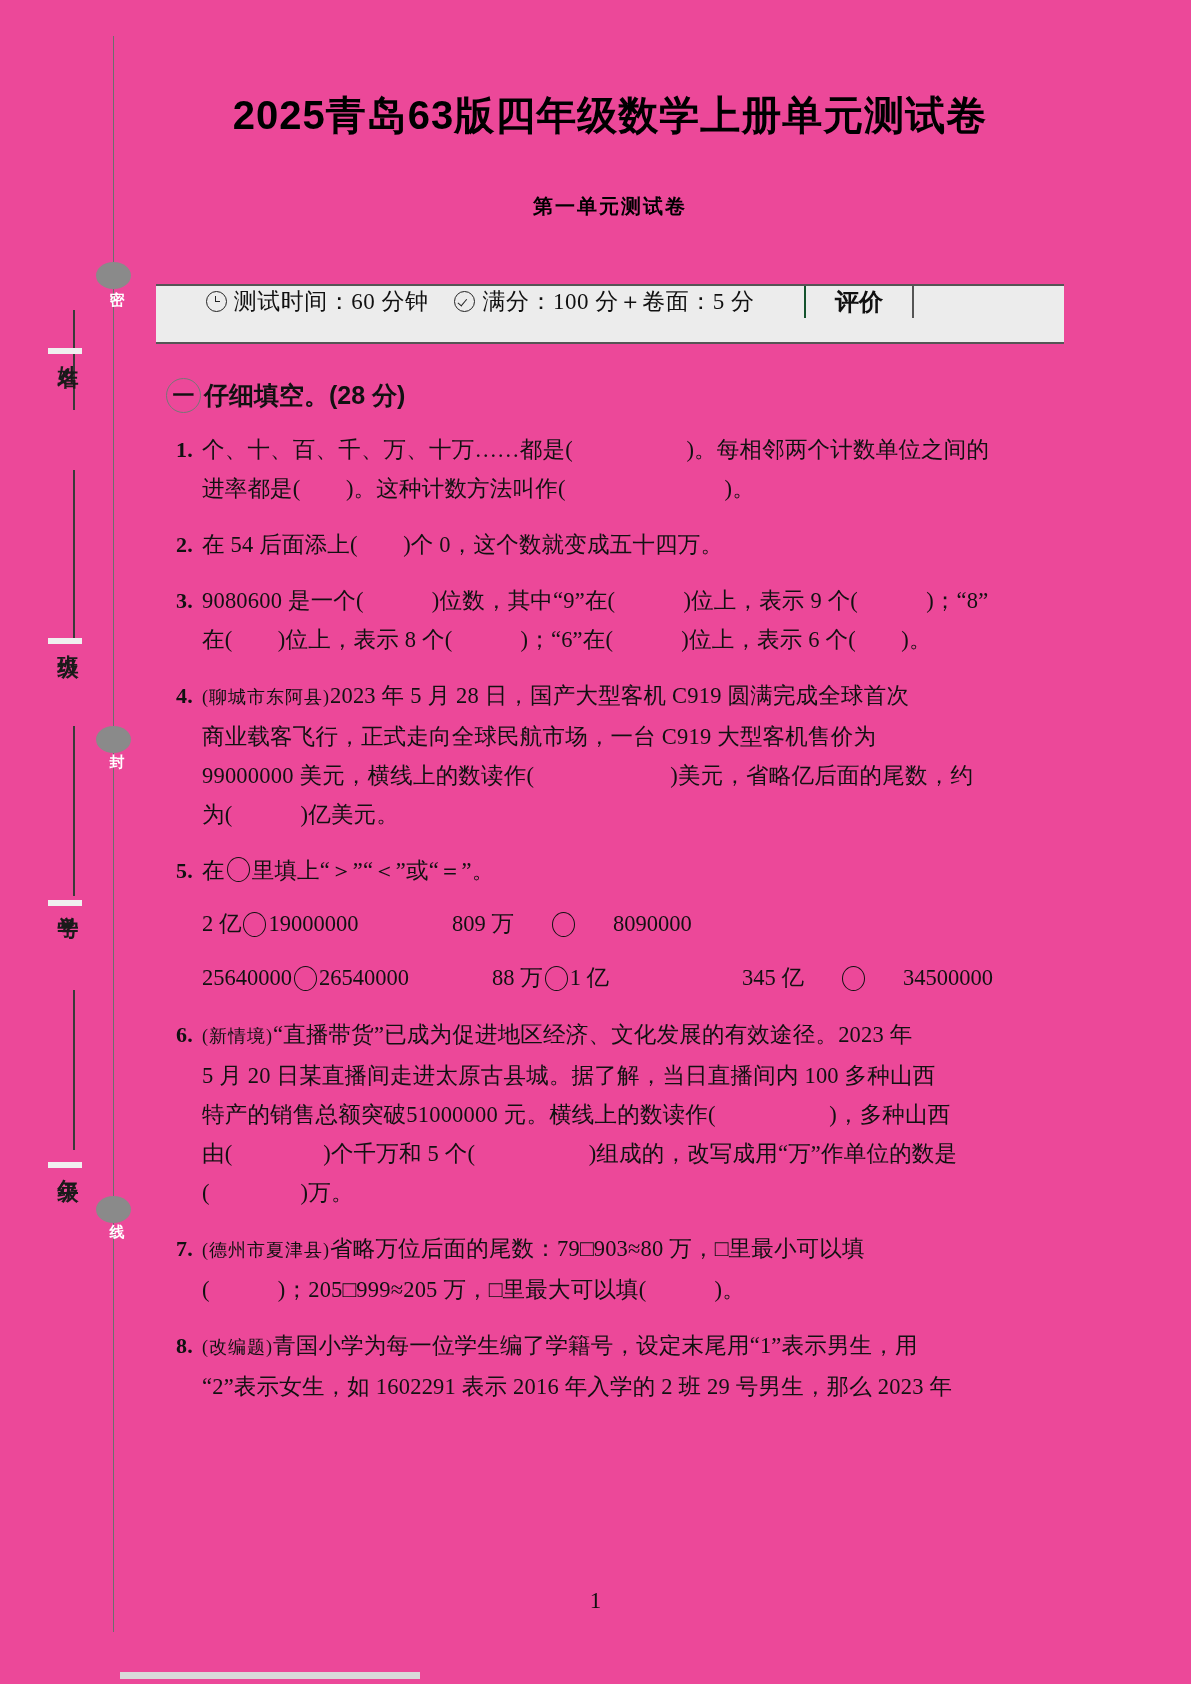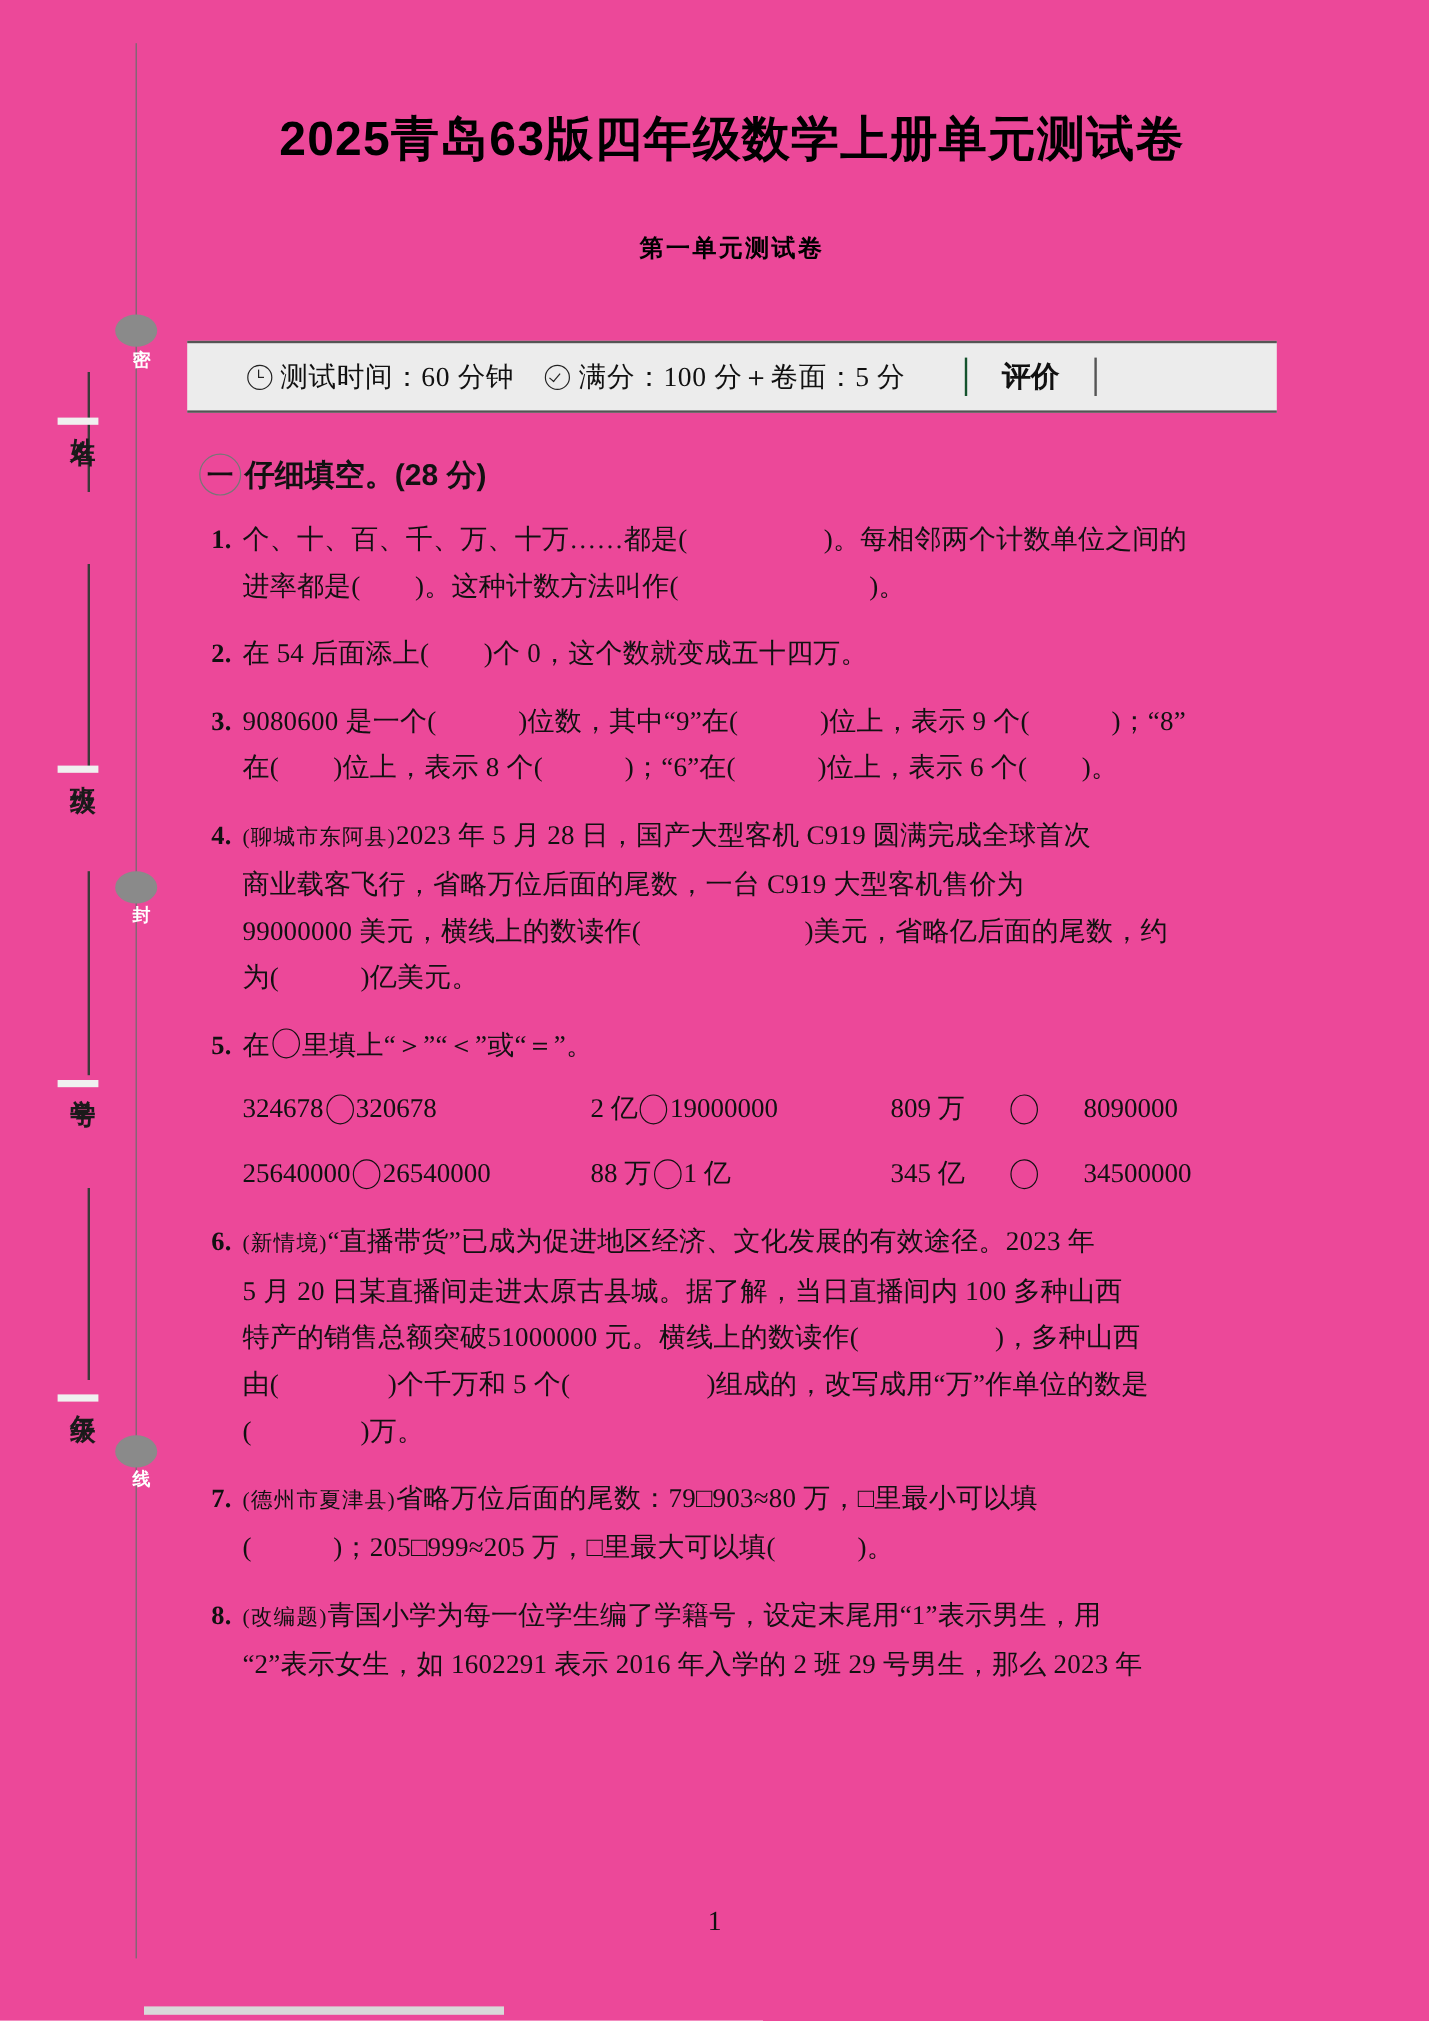--- a/index.html
+++ b/index.html
@@ -103,21 +103,21 @@
   }
 
   
   .info-bar {
     margin: 64px 6px 0 6px;
     height: 56px;
     border-top: 2.5px solid #555;
     border-bottom: 2.5px solid #555;
     background: #ececec;
     display: flex;
-    align-items: center;
+    align-items: flex-start;
   }
   .info-left {
     flex: 0 0 648px;
     display: flex;
     align-items: center;
     justify-content: center;
     gap: 26px;
     font-size: 23px;
     letter-spacing: 0.5px;
   }
@@ -303,36 +303,31 @@
 
     <div class="q">
       <span class="num">3.</span>
       <span>9080600 是一个(　　　)位数，其中“9”在(　　　)位上，表示 9 个(　　　)；“8”</span><br>
       <span>在(　　)位上，表示 8 个(　　　)；“6”在(　　　)位上，表示 6 个(　　)。</span>
     </div>
 
     <div class="q">
       <span class="num">4.</span>
       <span class="tag">(聊城市东阿县)</span><span>2023 年 5 月 28 日，国产大型客机 C919 圆满完成全球首次</span><br>
-      <span>商业载客飞行，省略万位后面的尾数，一台 C919 大型客机售价为</span><br>
+      <span>商业载客飞行，正式走向全球民航市场，一台 C919 大型客机售价为</span><br>
       <span class="ul">99000000</span><span> 美元，横线上的数读作(　　　　　　)美元，省略亿后面的尾数，约</span><br>
       <span>为(　　　)亿美元。</span>
     </div>
 
     <div class="q">
       <span class="num">5.</span>
       <span>在</span><span class="circ"></span><span>里填上“＞”“＜”或“＝”。</span>
     </div>
 
     <div class="cmp-row">
-      <span class="cmp-cell cmp-c1">
-        <span>324678</span>
-          <span class="circ"></span>
-          <span>320678</span>
-      </span>
       <span class="cmp-cell cmp-c2">
         <span>2 亿</span>
           <span class="circ"></span>
           <span>19000000</span>
       </span>
       <span class="cmp-cell cmp-c3">
         <span>809 万</span>
           <span class="circ"></span>
           <span>8090000</span>
       </span>

